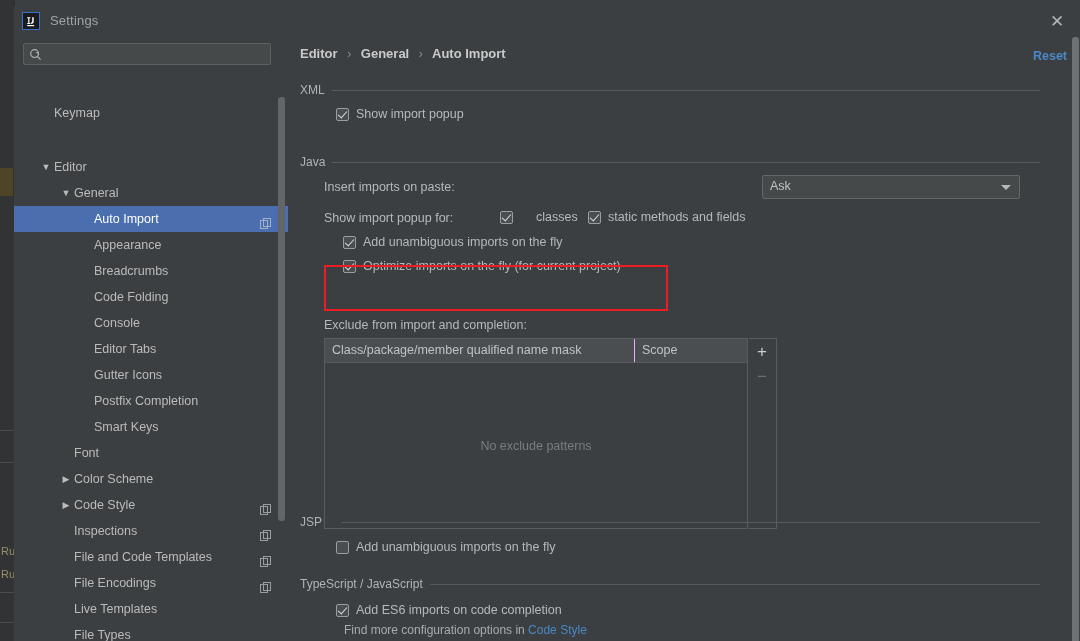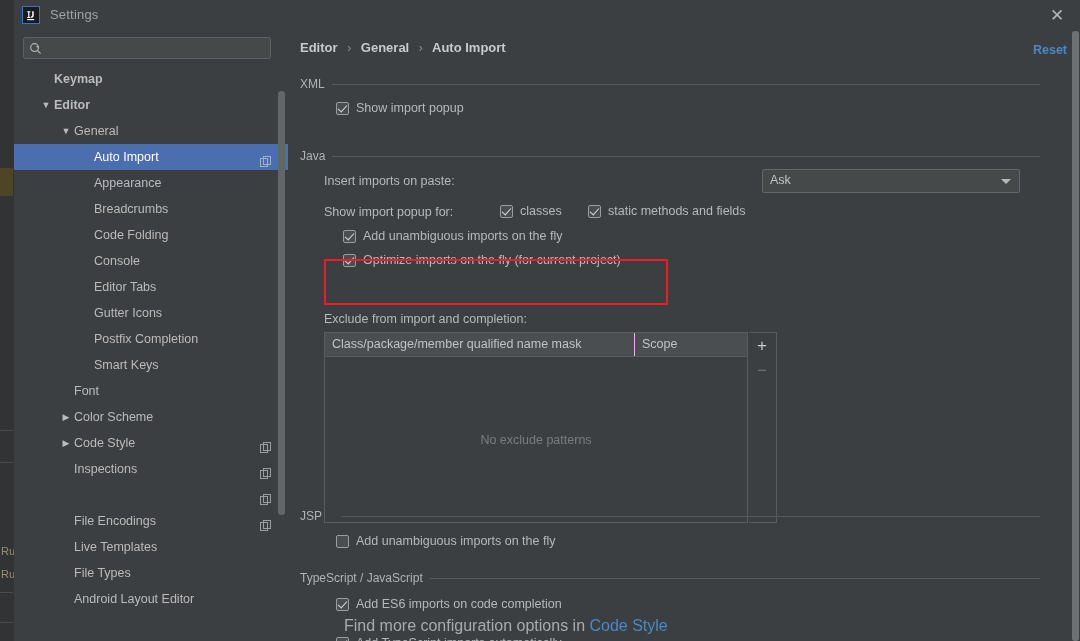--- a/index.html
+++ b/index.html
@@ -48,21 +48,21 @@
     font-size: 11px;
     color: #9a8f6a;
     white-space: nowrap;
     overflow: hidden;
     width: 13px;
   }
 
   
   #dialog {
     position: absolute;
-    left: 14px; top: 0;
+    left: 14px; top: 6px;
     width: 1066px; height: 565px;
     background: #15803d;
   }
 
   
   #titlebar {
     position: absolute;
     left: 0; top: 0;
     width: 1066px; height: 30px;
     background: #3c3f41;
@@ -140,21 +140,21 @@
     line-height: 26px;
     font-size: 12.5px;
     color: #bbbbbb;
     white-space: nowrap;
     cursor: default;
   }
   .tree-row.selected {
     background: #4b6eaf;
     color: #ffffff;
   }
-  .tree-row.bold { font-weight: bold; }
+  .tree-row.bold { font-weight: normal; margin-top: 28px; }
   .tree-label { position: absolute; top: 0; }
   .tree-arrow {
     position: absolute;
     top: 0;
     width: 12px;
     text-align: center;
     font-size: 9px;
     color: #bbbbbb;
   }
   .copy-icon {
@@ -368,21 +368,21 @@
     width: 26px; height: 26px;
     display: flex; align-items: center; justify-content: center;
     color: #6e7173;
     font-size: 17px;
     line-height: 1;
     cursor: default;
   }
 
   .hint-row {
     position: absolute;
-    font-size: 16px;
+    font-size: 12px;
     color: #a8abad;
     white-space: nowrap;
   }
   .link {
     color: #4a88c7;
     cursor: pointer;
   }
 
   
   #content-scrollbar {
@@ -498,20 +498,21 @@
             </svg></span>
         </div>
         <div class="tree-row">
           <span class="tree-label" style="left: 60px;">Inspections</span>
           <span class="copy-icon"><svg viewBox="0 0 12 12" width="12" height="12">
               <rect x="0.5" y="2.5" width="7" height="8" fill="none" stroke="#cfd2d4" stroke-width="1"></rect>
               <rect x="3.5" y="0.5" width="7" height="8" fill="none" stroke="#cfd2d4" stroke-width="1"></rect>
             </svg></span>
         </div>
         <div class="tree-row">
+          <span class="tree-label" style="left: 60px;">File and Code Templates</span>
           <span class="copy-icon"><svg viewBox="0 0 12 12" width="12" height="12">
               <rect x="0.5" y="2.5" width="7" height="8" fill="none" stroke="#cfd2d4" stroke-width="1"></rect>
               <rect x="3.5" y="0.5" width="7" height="8" fill="none" stroke="#cfd2d4" stroke-width="1"></rect>
             </svg></span>
         </div>
         <div class="tree-row">
           <span class="tree-label" style="left: 60px;">File Encodings</span>
           <span class="copy-icon"><svg viewBox="0 0 12 12" width="12" height="12">
               <rect x="0.5" y="2.5" width="7" height="8" fill="none" stroke="#cfd2d4" stroke-width="1"></rect>
               <rect x="3.5" y="0.5" width="7" height="8" fill="none" stroke="#cfd2d4" stroke-width="1"></rect>
@@ -557,21 +558,21 @@
         <span class="section-rule"></span>
       </div>
 
       <div class="field-label" style="left:36px; top:108px;">Insert imports on paste:</div>
       <div id="insert-imports-combo" style="top:103px;">
         <span id="combo-value">Ask</span>
         <span id="combo-arrow"></span>
       </div>
 
       <div class="field-label" style="left:36px; top:139px;">Show import popup for:</div>
-      <div class="cb-row" style="left:200px; top:138px;">
+      <div class="cb-row" style="left:200px; top:138px;gap:16px;">
         <span class="checkbox checked"></span>
         <span class="cb-label">classes</span>
       </div>
       <div class="cb-row" style="left:288px; top:138px;">
         <span class="checkbox checked"></span>
         <span class="cb-label">static methods and fields</span>
       </div>
 
       <div class="cb-row" style="left:43px; top:163px;">
         <span class="checkbox checked"></span>

